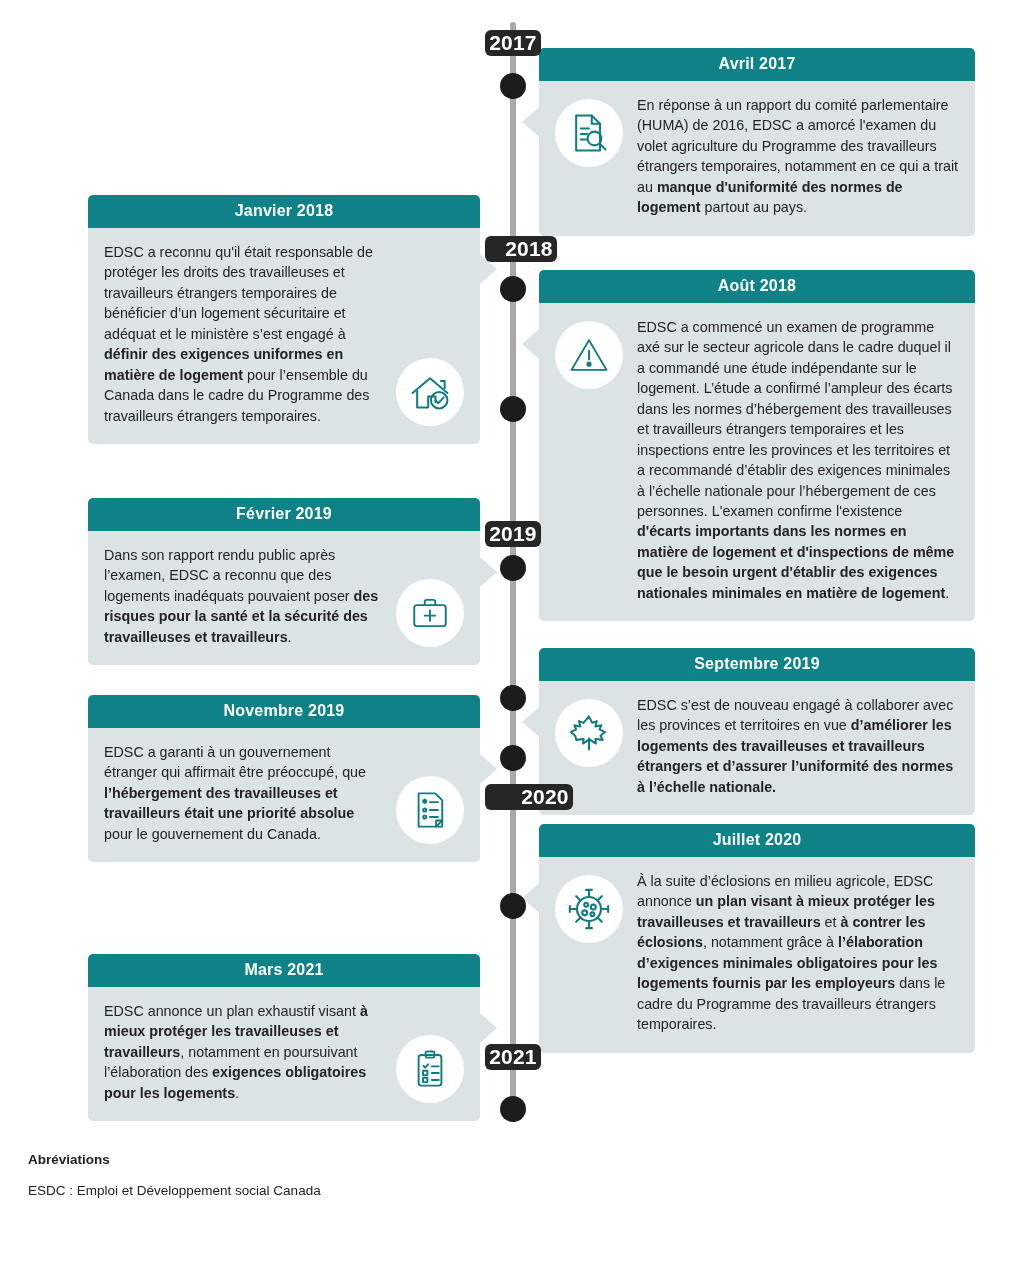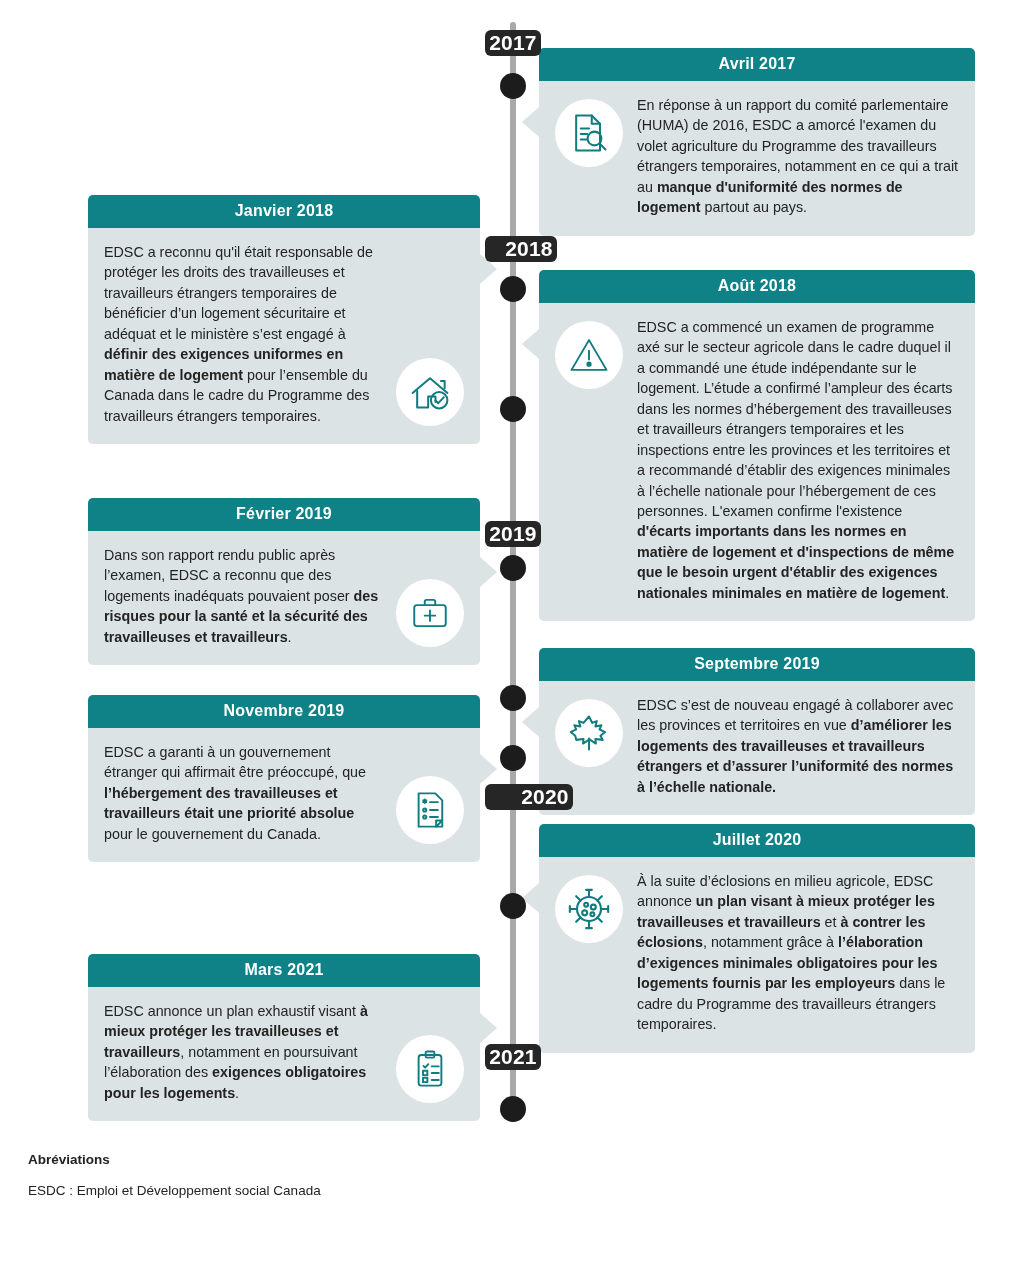--- a/index.html
+++ b/index.html
@@ -181,21 +181,21 @@
           <div class="arrow"></div>
           <div class="icon-medallion">
             <svg width="44" height="44" viewBox="0 0 48 48" fill="none" stroke="#107c80" stroke-width="2.2" stroke-linecap="round" stroke-linejoin="round">
               <path d="M10 5h17l9 9v29H10z"></path>
               <path d="M27 5v9h9"></path>
               <path d="M15 19h9M15 25h7M15 31h6"></path>
               <circle cx="30" cy="30" r="7.5"></circle>
               <path d="M35.5 35.5L42 42"></path>
             </svg>
           </div>
-          <div class="card-text"><span>En réponse à un rapport du comité parlementaire (HUMA) de 2016, ESDC a amorcé l'examen du volet agriculture du Programme des travailleurs étrangers temporaires, notamment en ce qui a trait au </span><b>manque d'uniformité des normes de logement</b><span> partout au pays.</span></div>
+          <div class="card-text"><span>En réponse à un rapport du comité parlementaire (HUMA) de 2016, EDSC a amorcé l'examen du volet agriculture du Programme des travailleurs étrangers temporaires, notamment en ce qui a trait au </span><b>manque d'uniformité des normes de logement</b><span> partout au pays.</span></div>
         </div>
       </div>
       <div class="card card-left" style="top: 195px;">
         <div class="card-head">Janvier 2018</div>
         <div class="card-body">
           <div class="arrow"></div>
           <div class="icon-medallion">
             <svg width="44" height="44" viewBox="0 0 48 48" fill="none" stroke="#107c80" stroke-width="2.2" stroke-linecap="round" stroke-linejoin="round">
               <path d="M5 25L24 9l19 16"></path>
               <path d="M10 23v18h12V29h8v6"></path>

